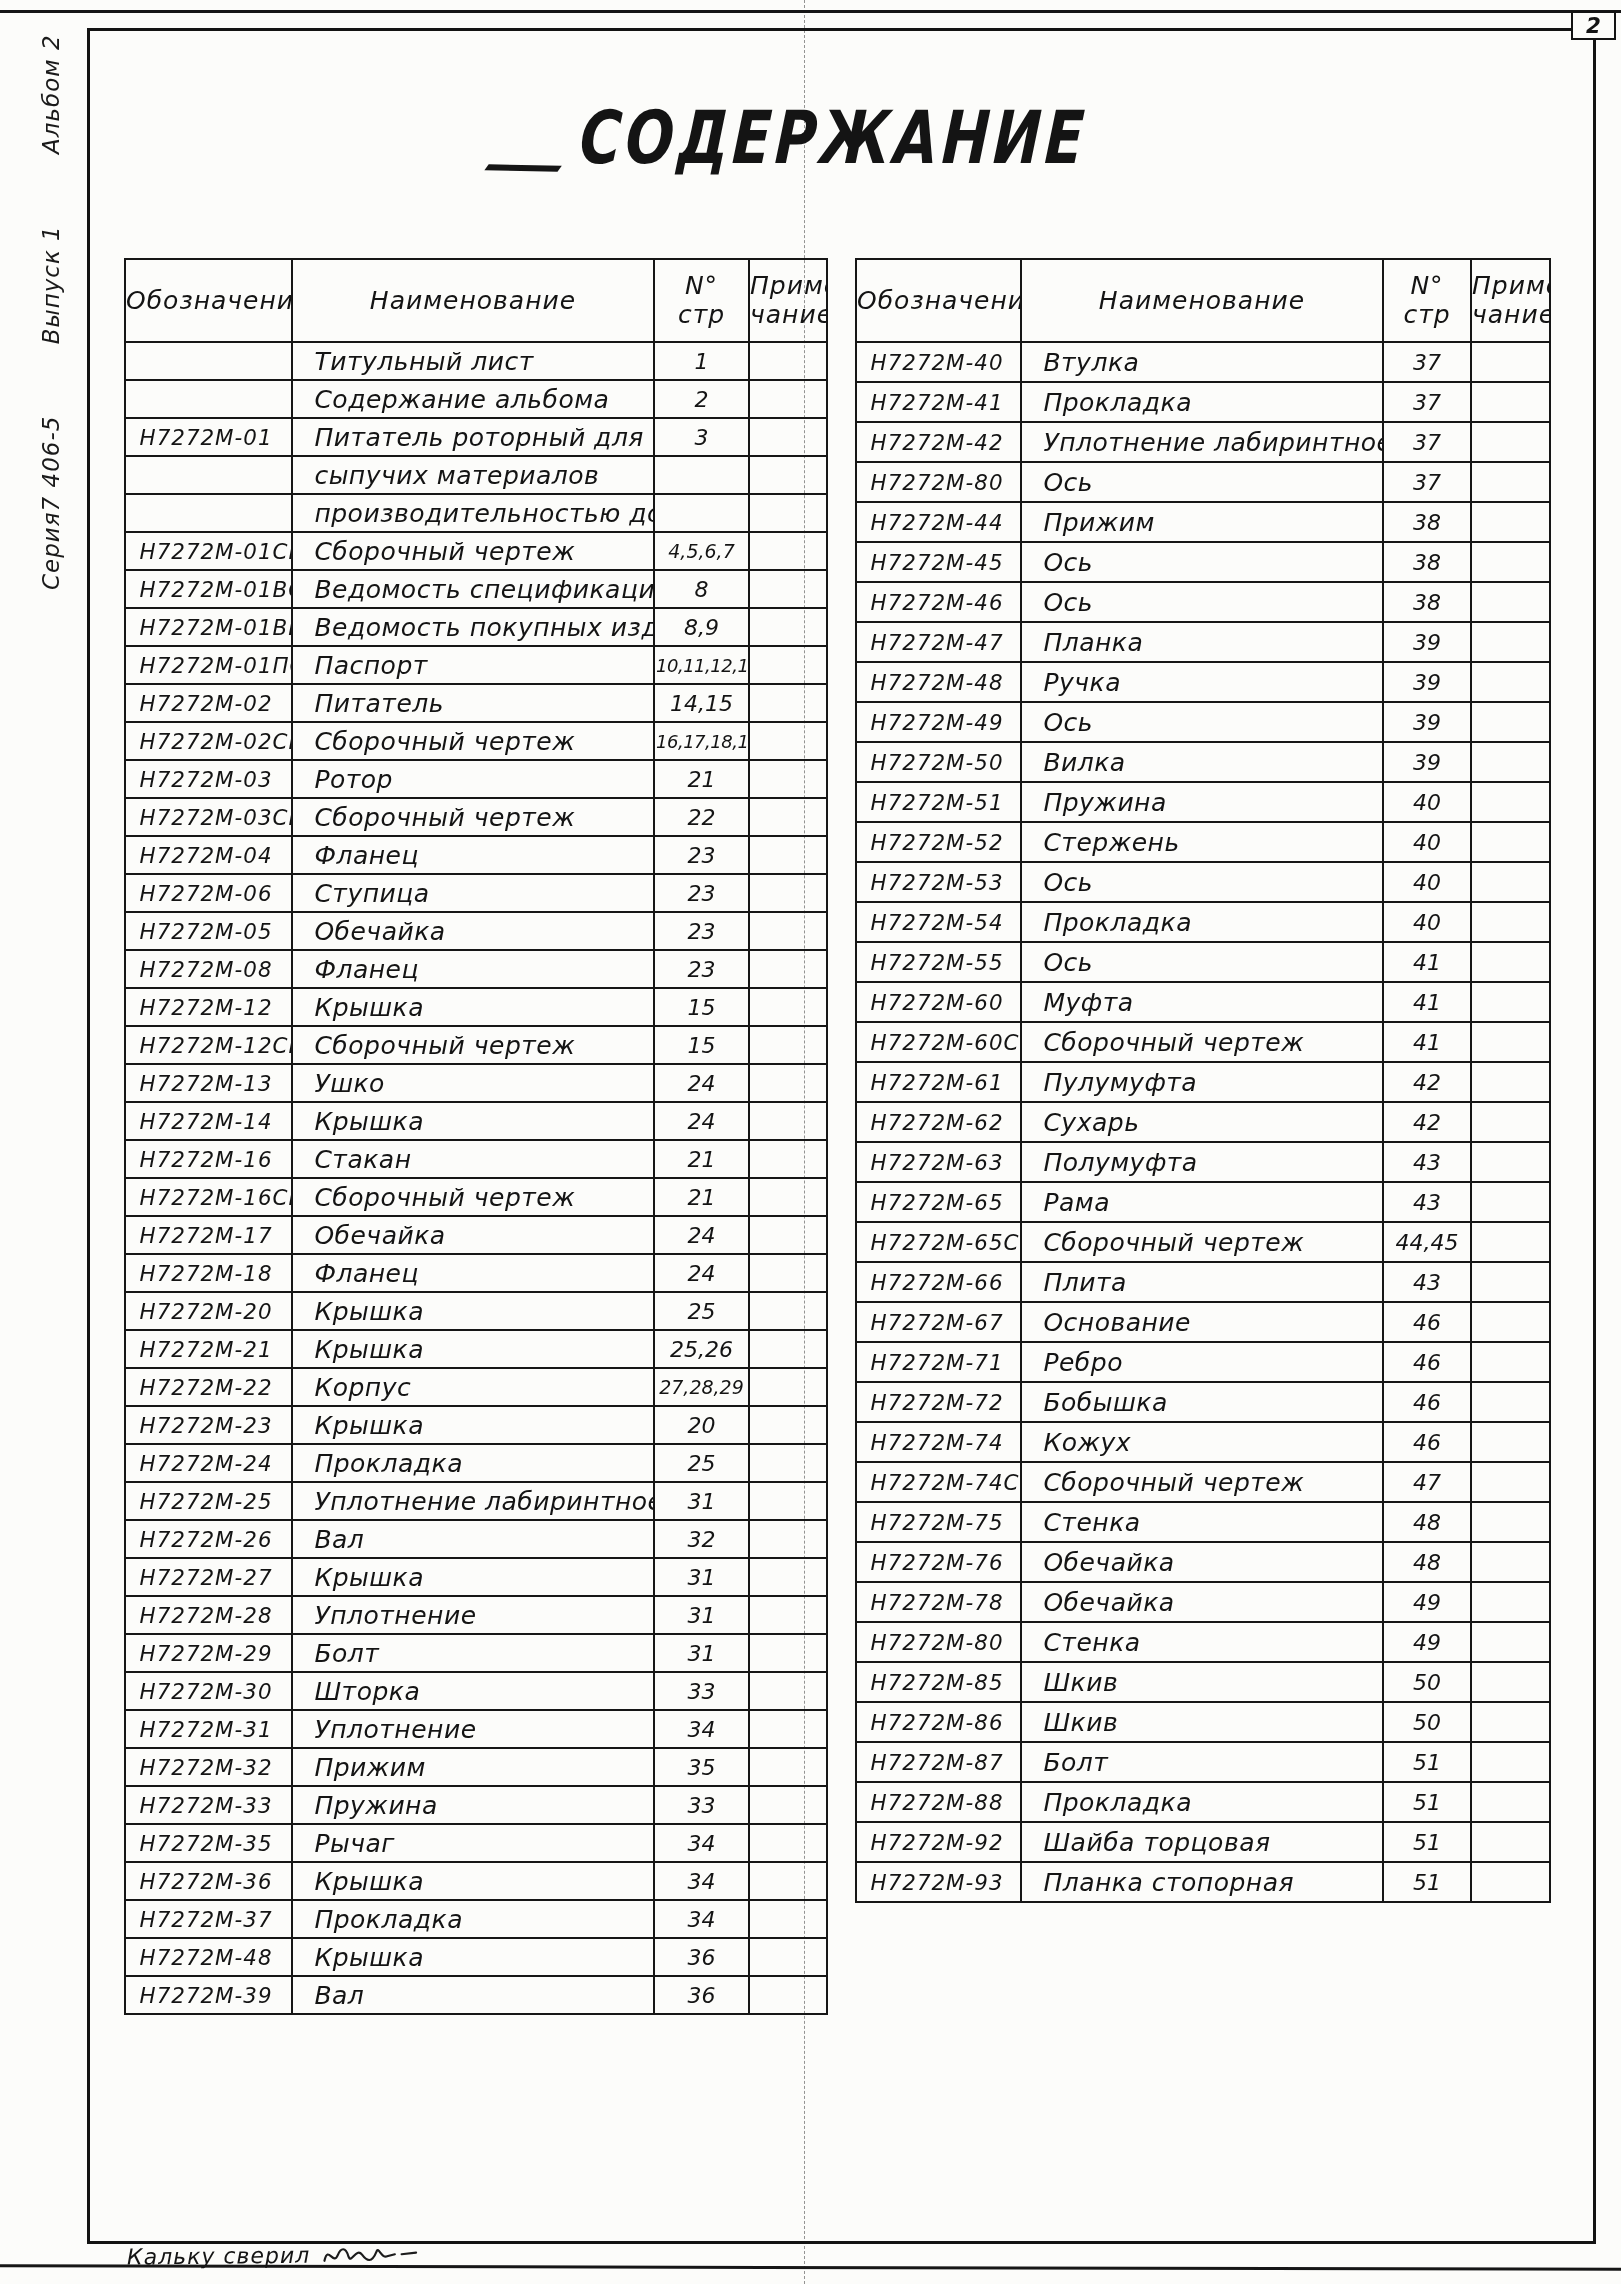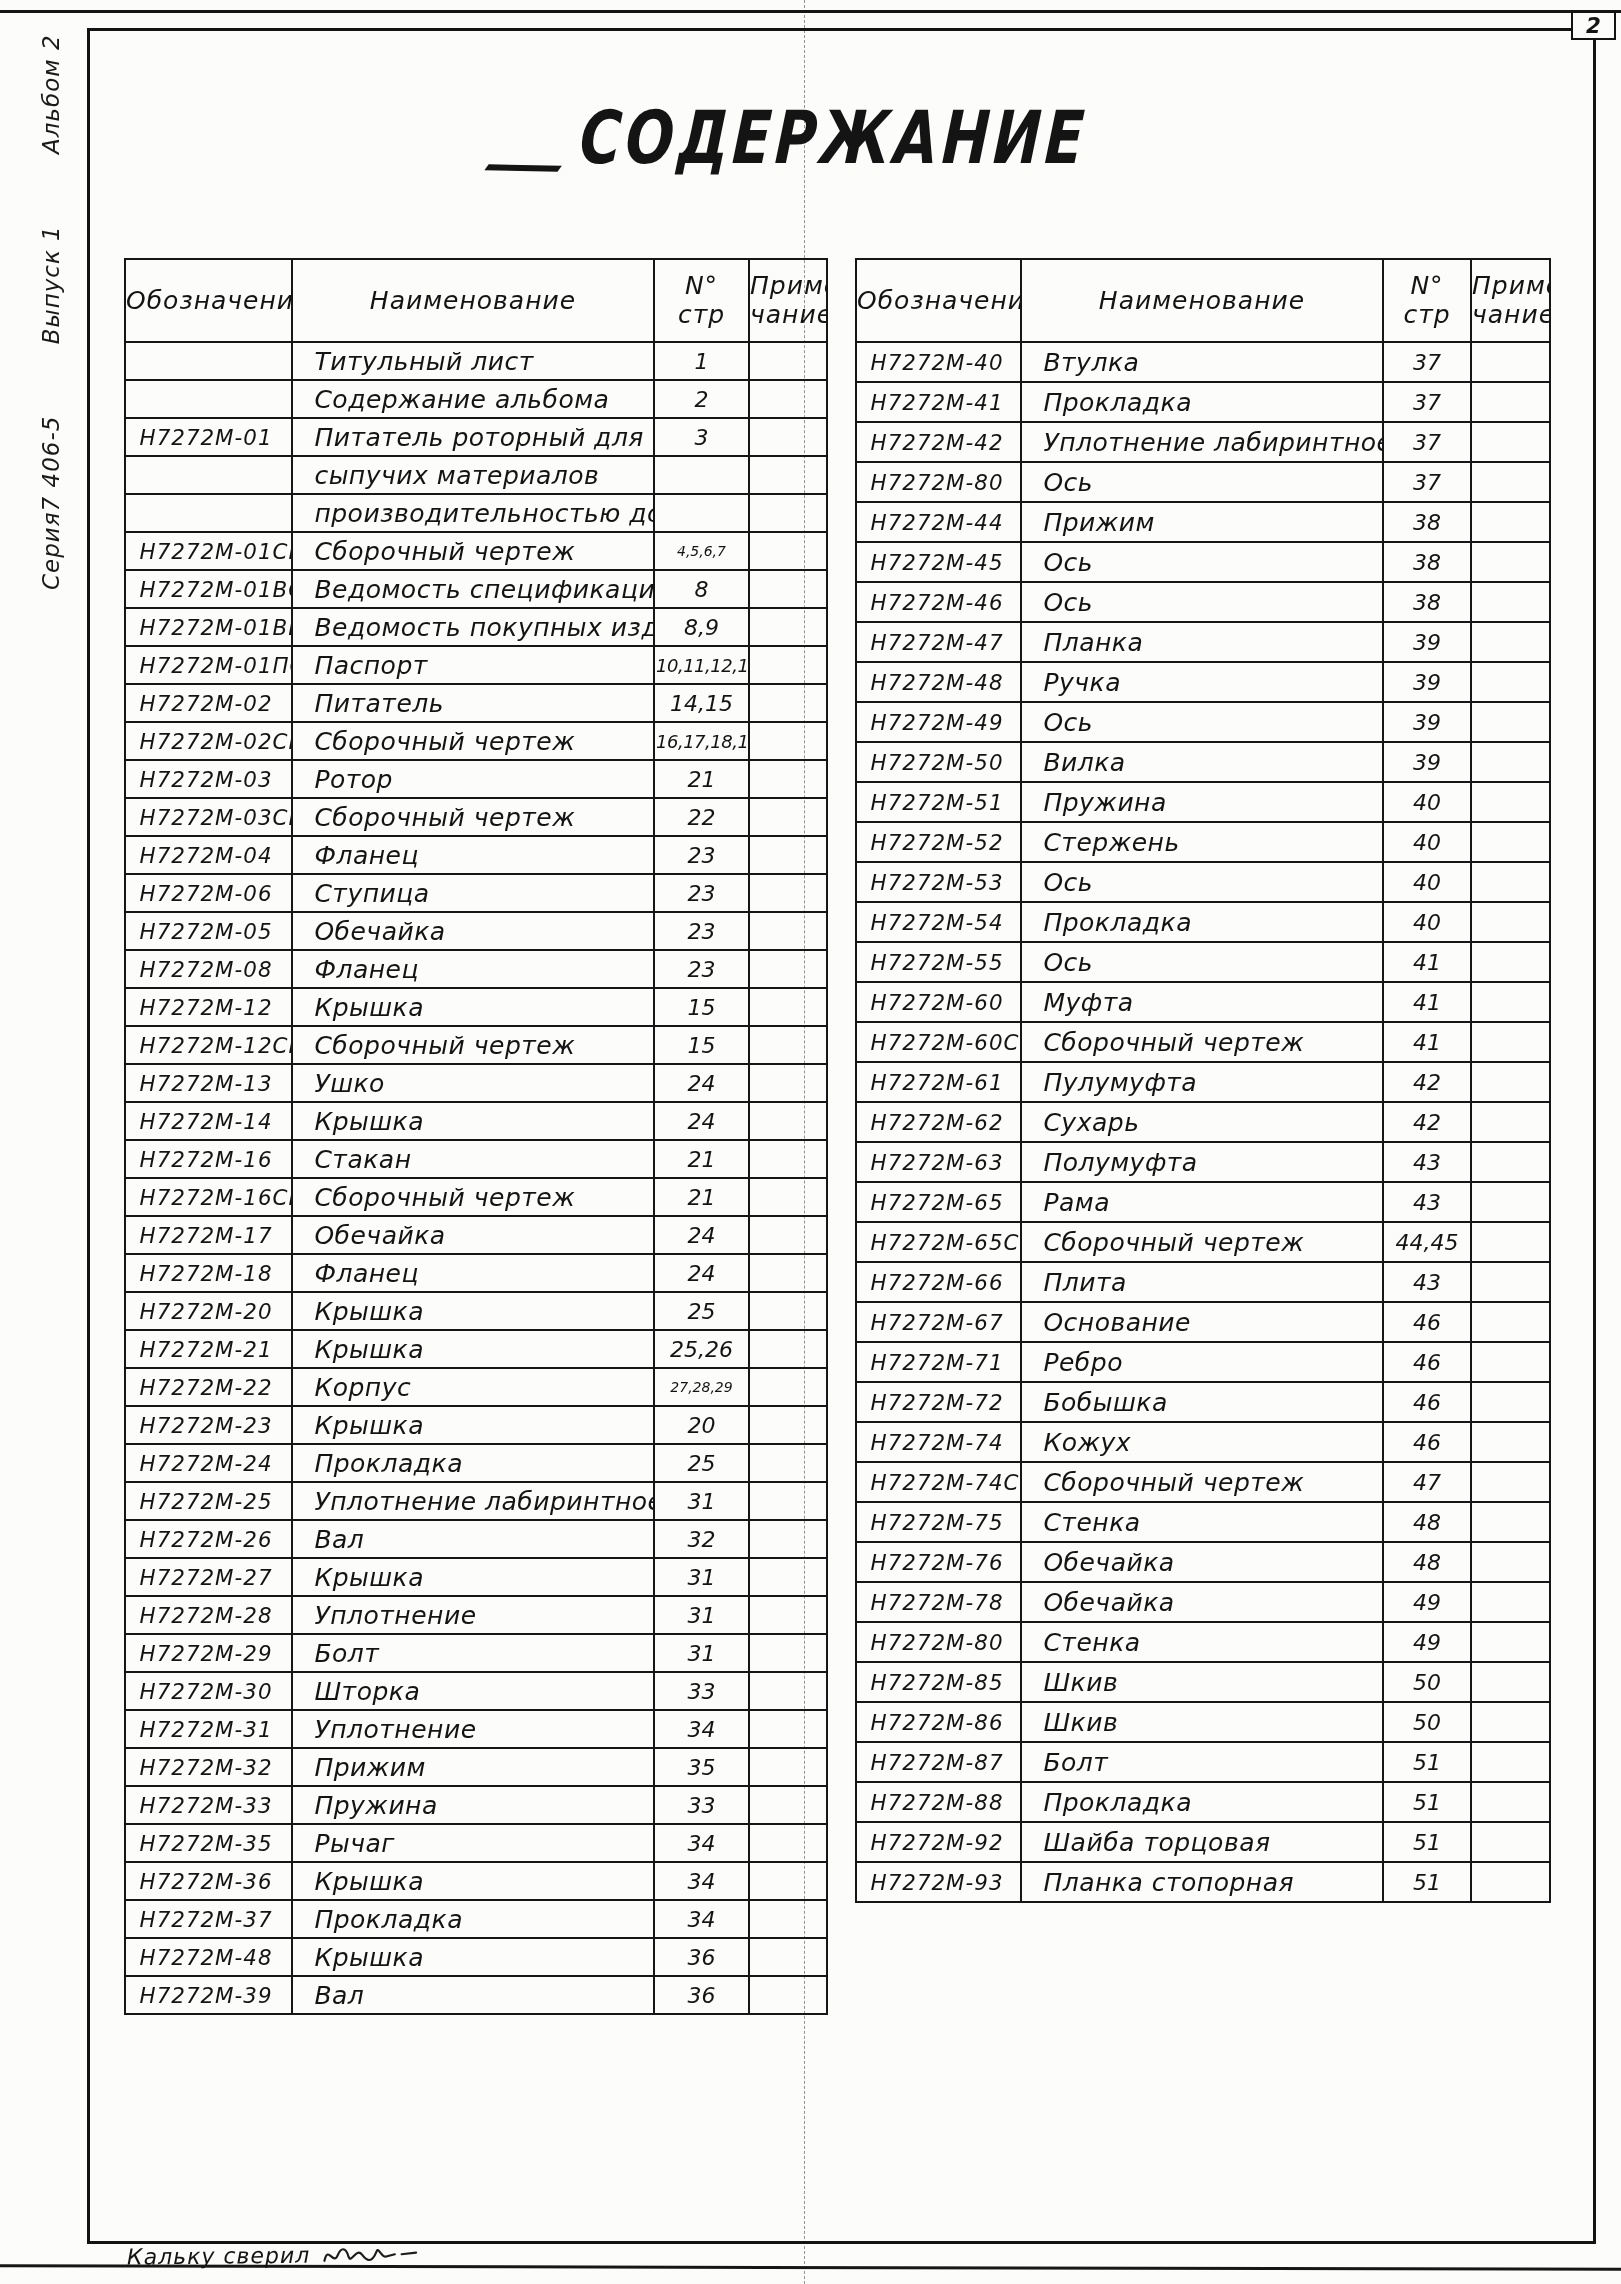--- a/index.html
+++ b/index.html
@@ -41,21 +41,21 @@
   th,td{border:2.4px solid #161616;box-sizing:border-box;vertical-align:middle;overflow:hidden;}
   thead tr{height:83px;}
   .toc-left tbody tr{height:38px;margin-left:40px;}
   .toc-right tbody tr{height:40px;}
   th{font-weight:normal;font-style:italic;font-size:25px;text-align:center;padding:0;letter-spacing:1px;}
   .h2l{line-height:1.15;}
   td{font-style:italic;}
   td.c-d{font-size:21.4px;padding:0 2.9px 0 13.6px;letter-spacing:1px;white-space:nowrap;}
   td.c-n{font-size:25px;padding:0 3.9px 0 21.4px;letter-spacing:0.5px;white-space:nowrap;}
   td.c-p{font-size:22px;text-align:center;white-space:nowrap;}
-  td.c-p.sm{font-size:14px;letter-spacing:0;}
+  td.c-p.sm{font-size:19px;letter-spacing:0;}
   td.c-p.xs{font-size:18px;letter-spacing:-0.5px;}
   td.c-o{font-size:19.4px;}
   
   .toc-left  col.w-d{width:167px;} .toc-left  col.w-n{width:362px;} .toc-left  col.w-p{width:95px;} .toc-left  col.w-o{width:78px;}
   .toc-right col.w-d{width:165px;} .toc-right col.w-n{width:362px;} .toc-right col.w-p{width:88px;} .toc-right col.w-o{width:79px;}
   
   .footer{
     position:absolute;left:127px;top:2241px;display:flex;align-items:center;gap:10.7px;
     font-style:italic;font-size:22px;letter-spacing:1px;transform:rotate(-0.6deg);z-index:3;
   }

